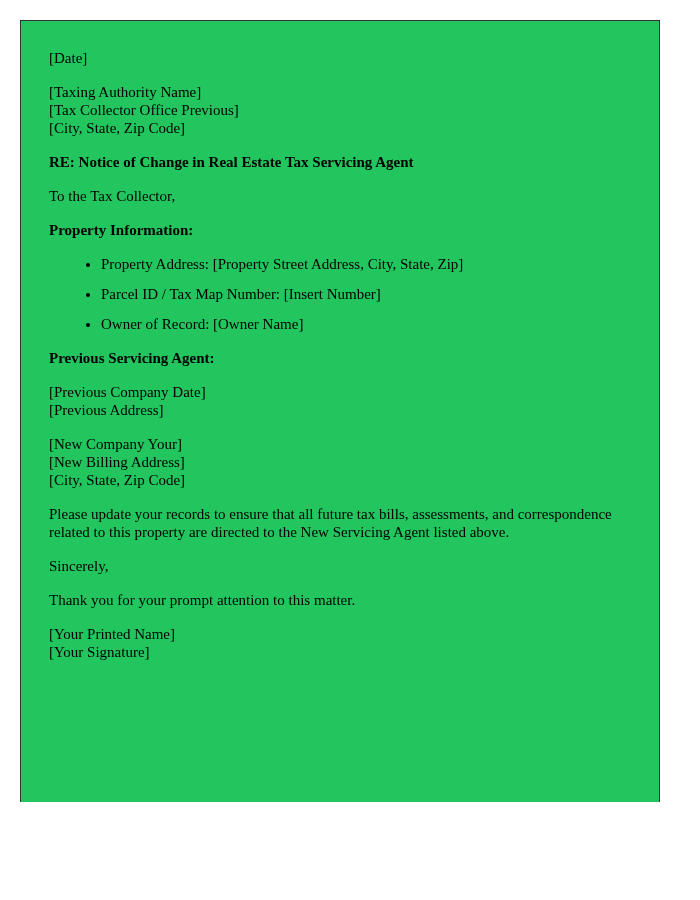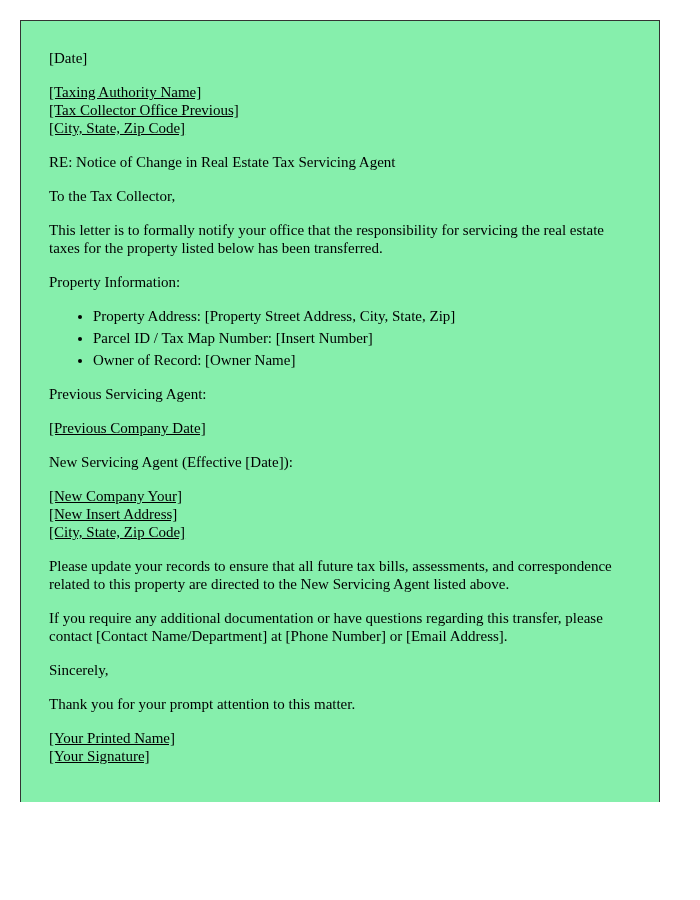--- a/index.html
+++ b/index.html
@@ -18,93 +18,90 @@
     .letter-box {
       position: absolute;
       left: 20px;
       top: 20px;
       width: 640px;
       height: 782px;
       border: 1px solid #333333;
       border-bottom: none;
       box-sizing: border-box;
       overflow: hidden;
-      background: #86efac;
+      background: #22c55e;
     }
     .letter-content {
       position: absolute;
       left: 28px;
       top: 28px;
       width: 570px;
       font-size: 15px;
       line-height: 18px;
     }
     p {
       margin: 0 0 16px 0;
     }
     .block-line {
       display: block;
-      text-decoration: underline;
     }
     .bold {
-      font-weight: normal;
+      font-weight: bold;
     }
     ul {
       margin: 0 0 16px 0;
       padding-left: 40px;
     }
     ul li {
-      margin: 4px;
+      margin: 12px;
     }
   </style>
 </head>
 <body>
 
 <div class="letter-box">
   <div class="letter-content">
 
     <p>[Date]</p>
 
     <p>
       <span class="block-line">[Taxing Authority Name]</span>
       <span class="block-line">[Tax Collector Office Previous]</span>
       <span class="block-line">[City, State, Zip Code]</span>
     </p>
 
     <p class="bold">RE: Notice of Change in Real Estate Tax Servicing Agent</p>
 
     <p>To the Tax Collector,</p>
 
-    <p>This letter is to formally notify your office that the responsibility for servicing the real estate taxes for the property listed below has been transferred.</p>
 
     <p class="bold">Property Information:</p>
 
     <ul>
       <li>Property Address: [Property Street Address, City, State, Zip]</li>
       <li>Parcel ID / Tax Map Number: [Insert Number]</li>
       <li>Owner of Record: [Owner Name]</li>
     </ul>
 
     <p class="bold">Previous Servicing Agent:</p>
 
     <p>
       <span class="block-line">[Previous Company Date]</span>
+      <span class="block-line">[Previous Address]</span>
     </p>
 
-    <p class="bold">New Servicing Agent (Effective [Date]):</p>
 
     <p>
       <span class="block-line">[New Company Your]</span>
-      <span class="block-line">[New Insert Address]</span>
+      <span class="block-line">[New Billing Address]</span>
       <span class="block-line">[City, State, Zip Code]</span>
     </p>
 
     <p>Please update your records to ensure that all future tax bills, assessments, and correspondence related to this property are directed to the New Servicing Agent listed above.</p>
 
-    <p>If you require any additional documentation or have questions regarding this transfer, please contact [Contact Name/Department] at [Phone Number] or [Email Address].</p>
 
     <p>Sincerely,</p>
 
     <p>Thank you for your prompt attention to this matter.</p>
 
     <p>
       <span class="block-line">[Your Printed Name]</span>
       <span class="block-line">[Your Signature]</span>
     </p>
 

